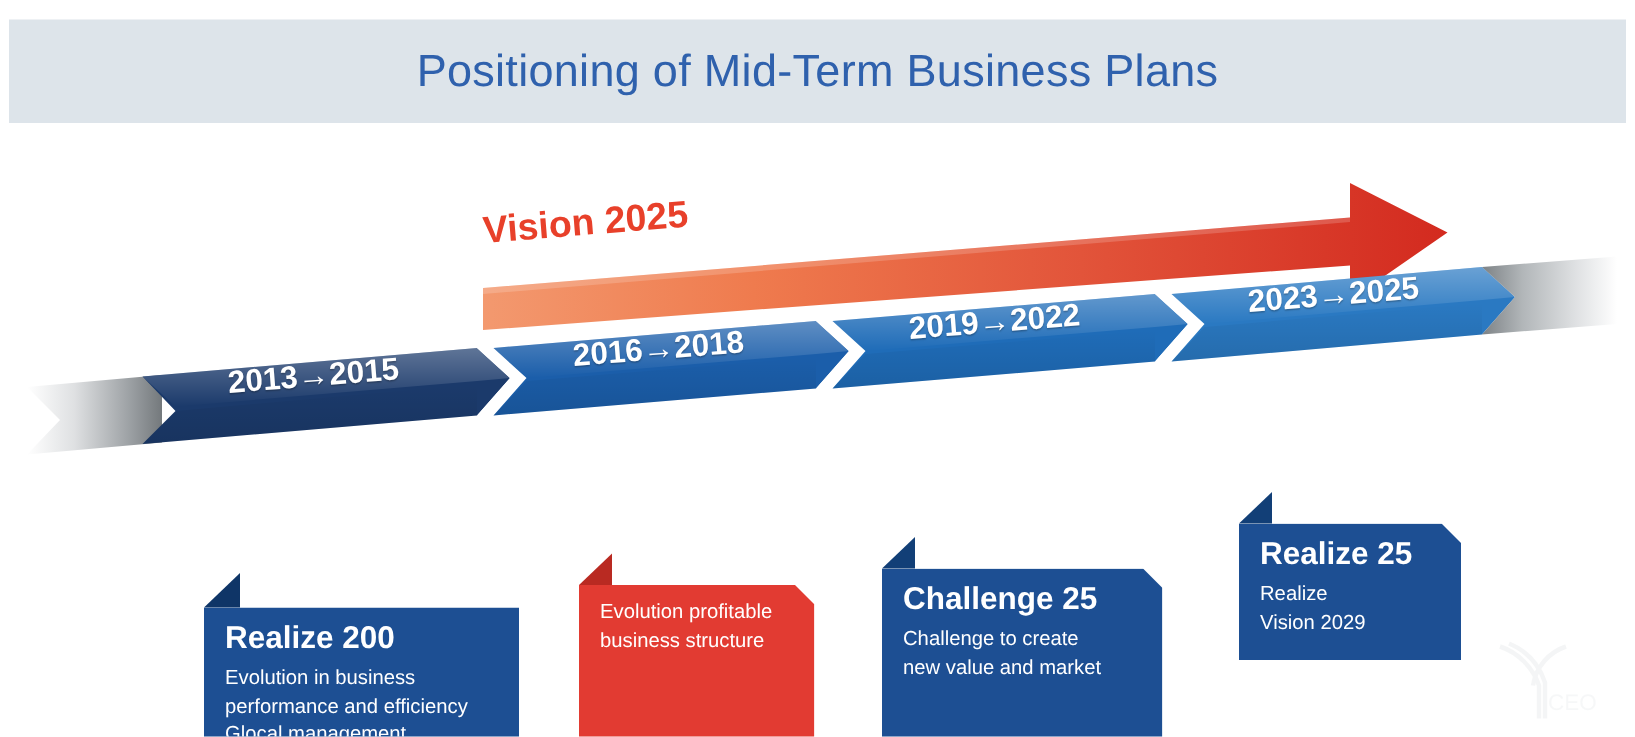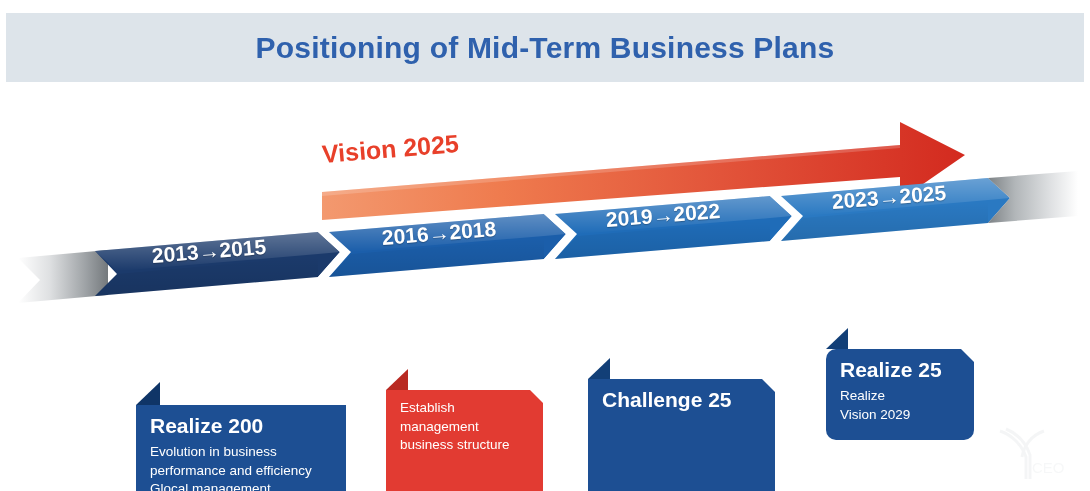--- a/index.html
+++ b/index.html
@@ -24,21 +24,21 @@
     width: 1078px;
     height: 69px;
     background: #dde4ea;
     display: flex;
     align-items: center;
     justify-content: center;
   }
   #page-title {
     color: #2f61ad;
     font-size: 30px;
-    font-weight: bold;
+    font-weight: normal;
     letter-spacing: 0.2px;
     white-space: nowrap;
   }
 
   
   #diagram {
     position: absolute;
     left: 0;
     top: 82px;
     width: 1090px;
@@ -103,21 +103,21 @@
     clip-path: polygon(0 0, calc(100% - 13px) 0, 100% 13px, 100% 100%, 0 100%);
   }
   
   .callout.fold-left {
     clip-path: polygon(0 0, 100% 0, 100% 13px, 100% 100%, 0 100%);
   }
 
   #box-realize100 { left: 136px; top: 323px; width: 210px; height: 146px; }
   #box-dash25     { left: 386px; top: 308px; width: 157px; height: 106px; }
   #box-challenge25{ left: 588px; top: 297px; width: 187px; height: 120px; }
-  #box-realize25  { left: 826px; top: 267px; width: 148px; height: 91px; border-radius: 10px; }
+  #box-realize25  { left: 826px; top: 267px; width: 148px; height: 91px; }
 
   #watermark {
     position: absolute;
     right: 18px;
     bottom: 8px;
     width: 80px;
     height: 60px;
     opacity: 0.55;
   }
 </style>
@@ -223,26 +223,28 @@
   <div id="box-realize100" class="callout navy fold-left">
     <span class="c-title">Realize 200</span>
     <span class="c-body">Evolution in business
 performance and efficiency
 Glocal management
 Transformation of new
 business into core business</span>
   </div>
 
   <div id="box-dash25" class="callout red fold">
-    <span class="c-body">Establish management
+    <span class="c-body">Evolution profitable
 business structure</span>
   </div>
 
   <div id="box-challenge25" class="callout navy fold">
     <span class="c-title">Challenge 25</span>
+    <span class="c-body">Challenge to create
+new value and market</span>
   </div>
 
   <div id="box-realize25" class="callout navy fold">
     <span class="c-title">Realize 25</span>
     <span class="c-body">Realize
 Vision 2029</span>
   </div>
 
   <svg id="watermark" viewBox="0 0 80 60">
     <g fill="none" stroke="#eceeef" stroke-width="3">

